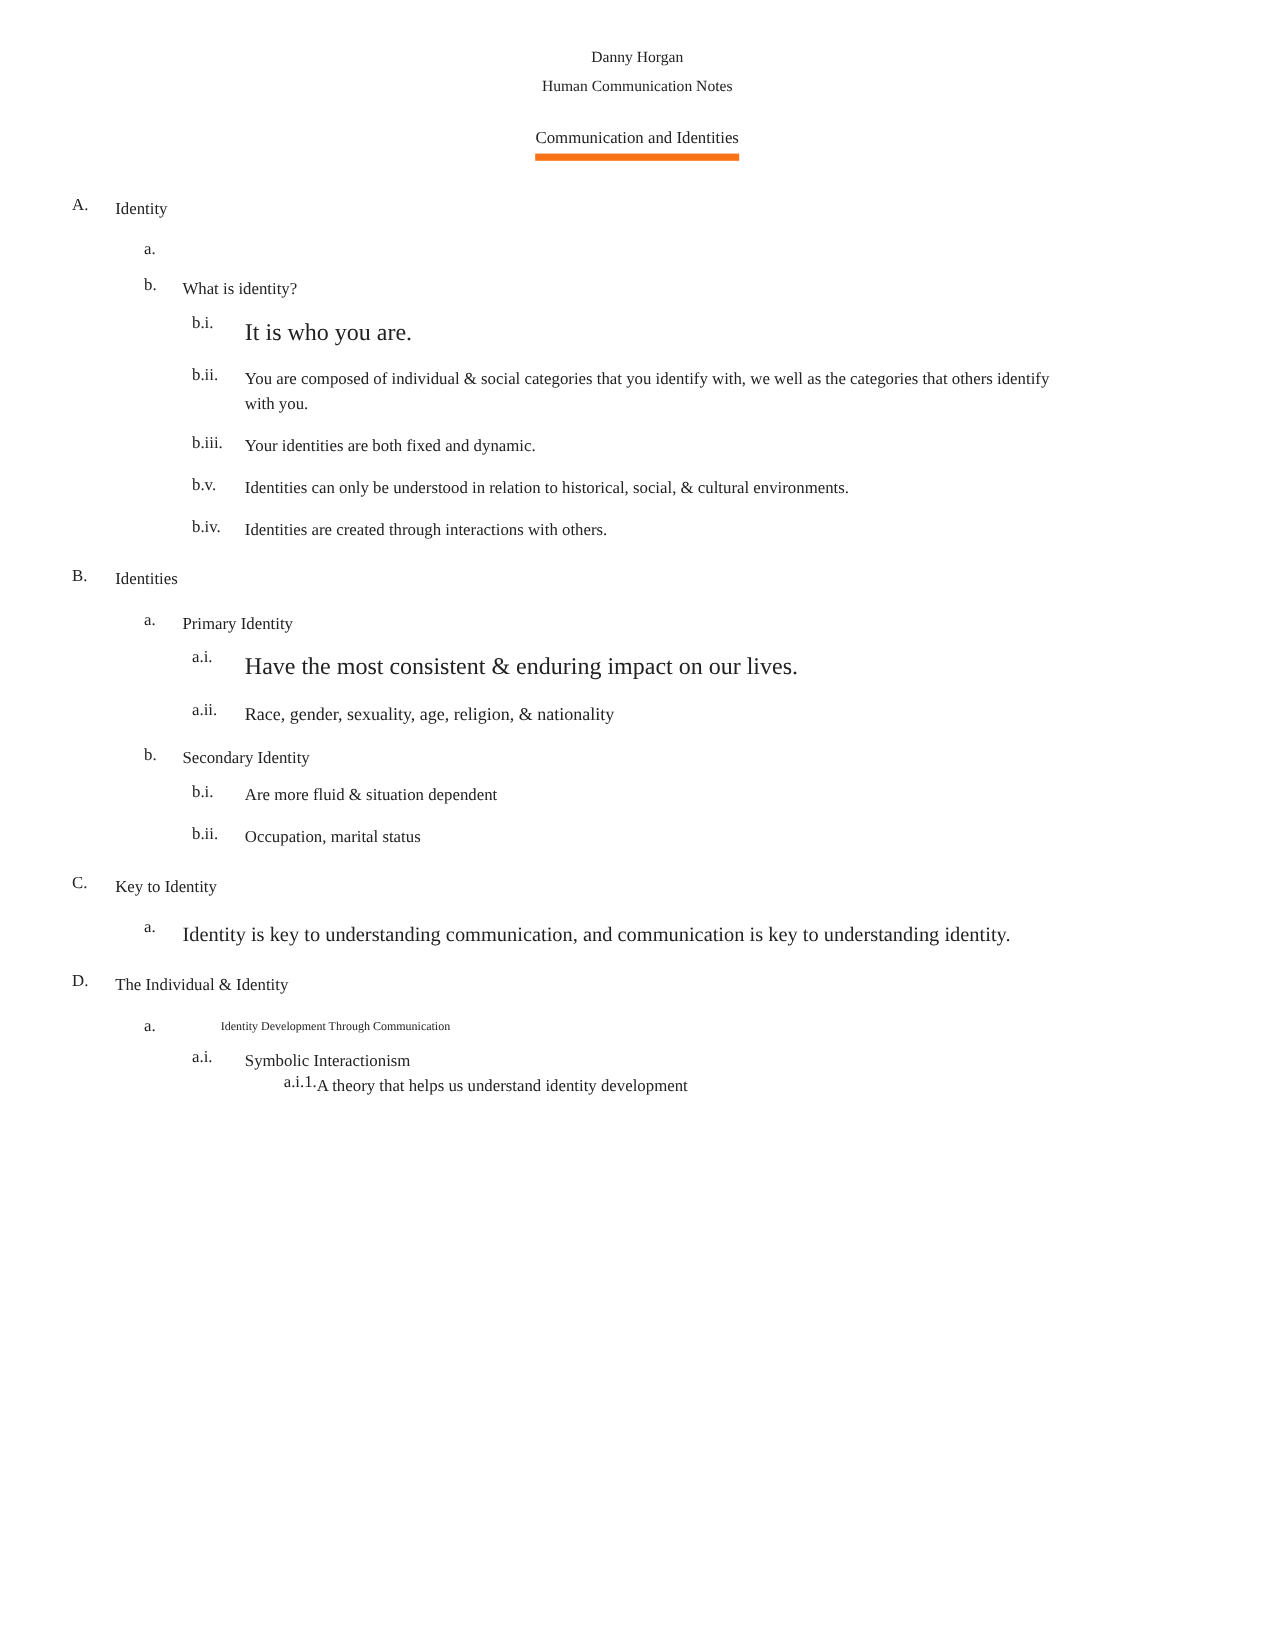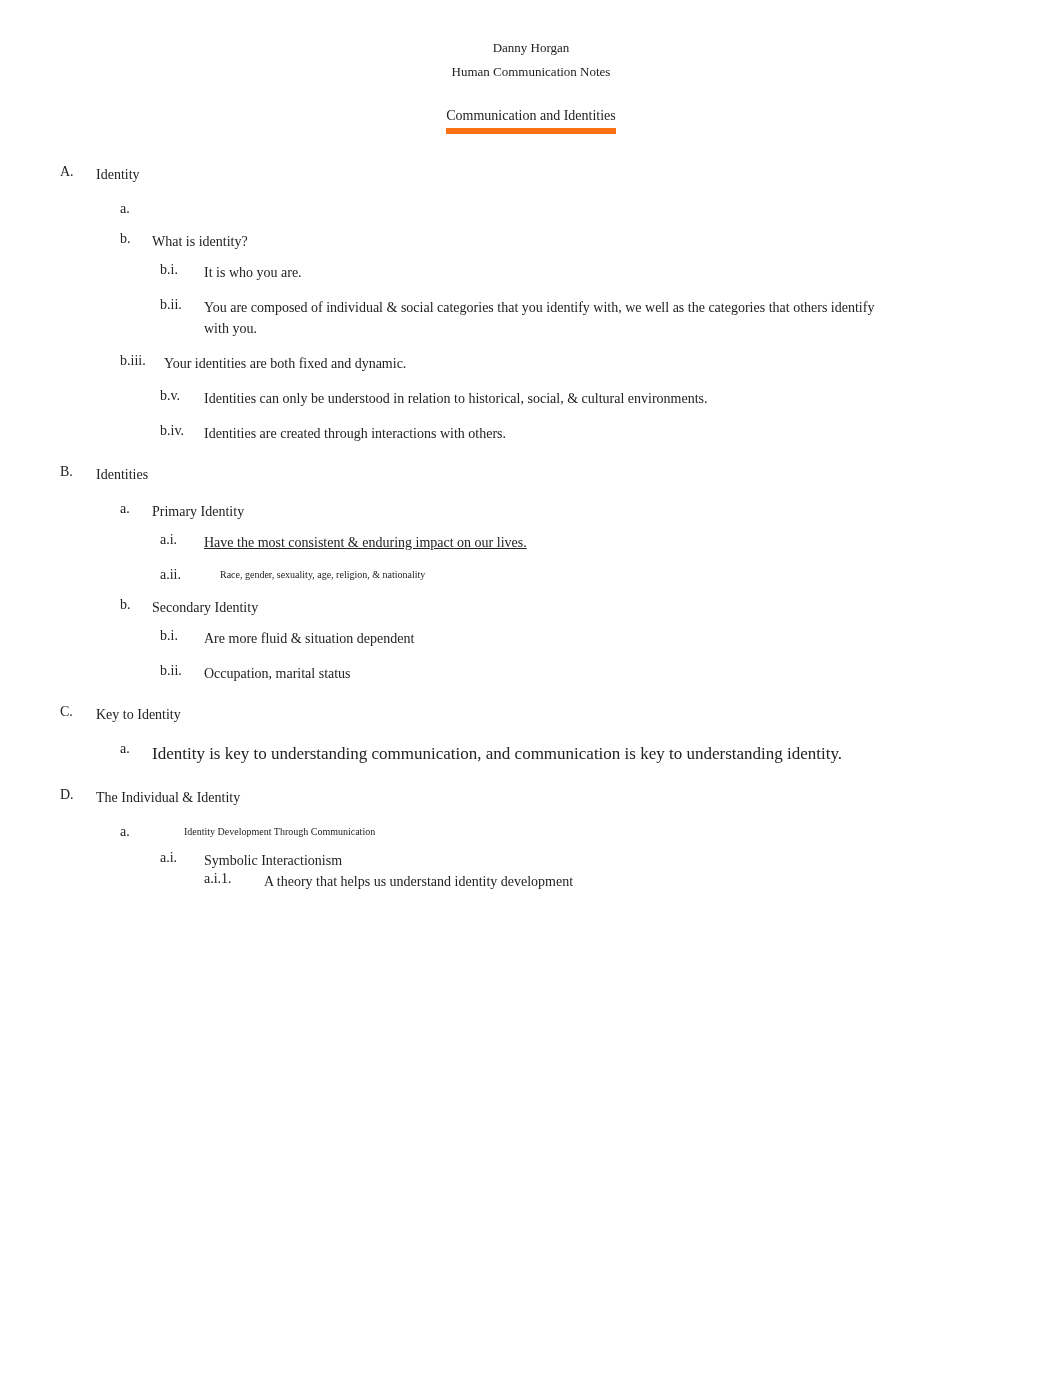--- a/index.html
+++ b/index.html
@@ -86,30 +86,30 @@
         </div>
       </div>
       <div style="margin-left: 60px; margin-bottom: 14px;">
         <div style="display: flex; align-items: flex-start; margin-bottom: 10px;">
           <span style="min-width: 32px; font-size: 14px;">b.</span>
           <span style="font-size: 14px; line-height: 1.5;">What is identity?</span>
         </div>
         <div style="margin-left: 40px; margin-bottom: 14px;">
           <div style="display: flex; align-items: flex-start;">
             <span style="min-width: 44px; font-size: 14px;">b.i.</span>
-            <span style="font-size: 14px; line-height: 1.5; max-width: 680px;">It is who you are.</span>
+            <span style="font-size: 20px; line-height: 1.5; max-width: 680px;">It is who you are.</span>
           </div>
         </div>
         <div style="margin-left: 40px; margin-bottom: 14px;">
           <div style="display: flex; align-items: flex-start;">
             <span style="min-width: 44px; font-size: 14px;">b.ii.</span>
             <span style="font-size: 14px; line-height: 1.5; max-width: 680px;">You are composed of individual &amp; social categories that you identify with, we well as the categories that others identify with you.</span>
           </div>
         </div>
-        <div style="margin-bottom: 14px;">
+        <div style="margin-left: 40px; margin-bottom: 14px;">
           <div style="display: flex; align-items: flex-start;">
             <span style="min-width: 44px; font-size: 14px;">b.iii.</span>
             <span style="font-size: 14px; line-height: 1.5; max-width: 680px;">Your identities are both fixed and dynamic.</span>
           </div>
         </div>
         <div style="margin-left: 40px; margin-bottom: 14px;">
           <div style="display: flex; align-items: flex-start;">
             <span style="min-width: 44px; font-size: 14px;">b.v.</span>
             <span style="font-size: 14px; line-height: 1.5; max-width: 680px;">Identities can only be understood in relation to historical, social, &amp; cultural environments.</span>
           </div>
@@ -128,27 +128,27 @@
         <span class="text-content">Identities</span>
       </div>
       <div style="margin-left: 60px; margin-bottom: 14px;">
         <div style="display: flex; align-items: flex-start; margin-bottom: 10px;">
           <span style="min-width: 32px; font-size: 14px;">a.</span>
           <span style="font-size: 14px; line-height: 1.5;">Primary Identity</span>
         </div>
         <div style="margin-left: 40px; margin-bottom: 14px;">
           <div style="display: flex; align-items: flex-start;">
             <span style="min-width: 44px; font-size: 14px;">a.i.</span>
-            <span style="font-size: 14px; line-height: 1.5; max-width: 680px; text-decoration: underline;">Have the most consistent &amp; enduring impact on our lives.</span>
+            <span style="font-size: 20px; line-height: 1.5; max-width: 680px;">Have the most consistent &amp; enduring impact on our lives.</span>
           </div>
         </div>
         <div style="margin-left: 40px; margin-bottom: 14px;">
           <div style="display: flex; align-items: flex-start;">
             <span style="min-width: 44px; font-size: 14px;">a.ii.</span>
-            <span style="font-size: 10px; line-height: 1.5; max-width: 680px; margin-left: 16px;">Race, gender, sexuality, age, religion, &amp; nationality</span>
+            <span style="font-size: 15px; line-height: 1.5; max-width: 680px;">Race, gender, sexuality, age, religion, &amp; nationality</span>
           </div>
         </div>
       </div>
       <div style="margin-left: 60px; margin-bottom: 14px;">
         <div style="display: flex; align-items: flex-start; margin-bottom: 10px;">
           <span style="min-width: 32px; font-size: 14px;">b.</span>
           <span style="font-size: 14px; line-height: 1.5;">Secondary Identity</span>
         </div>
         <div style="margin-left: 40px; margin-bottom: 14px;">
           <div style="display: flex; align-items: flex-start;">
@@ -184,21 +184,21 @@
       <div style="margin-left: 60px; margin-bottom: 14px;">
         <div style="display: flex; align-items: flex-start; margin-bottom: 10px;">
           <span style="min-width: 32px; font-size: 14px;">a.</span>
           <span style="font-size: 10px; line-height: 1.5; margin-left: 32px;">Identity Development Through Communication</span>
         </div>
         <div style="margin-left: 40px; margin-bottom: 14px;">
           <div style="display: flex; align-items: flex-start;">
             <span style="min-width: 44px; font-size: 14px;">a.i.</span>
             <span style="font-size: 14px; line-height: 1.5; max-width: 680px;">Symbolic Interactionism</span>
           </div>
-          <div style="margin-left: 44px; margin-bottom: 22px;">
+          <div style="margin-left: 44px; margin-bottom: 22px; text-align: right;">
             <div style="display: flex; align-items: flex-start;">
               <span style="min-width: 60px; font-size: 14px;">a.i.1.</span>
               <span style="font-size: 14px; line-height: 1.5;">A theory that helps us understand identity development</span>
             </div>
           </div>
         </div>
       </div>
     </div>
   </div>
 

